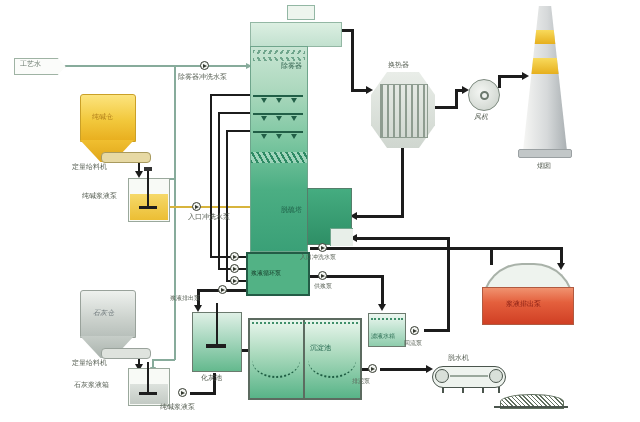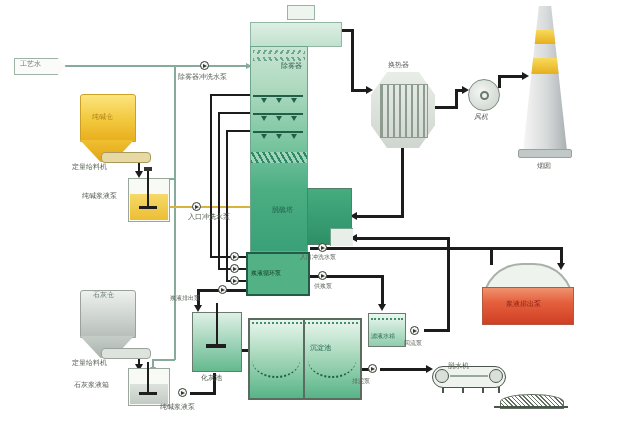--- a/index.html
+++ b/index.html
@@ -123,21 +123,21 @@
   <div class="lbl" style="left:178px;top:74px;">除雾器冲洗水泵</div>
 
   <div class="abs" style="left:287px;top:5px;width:26px;height:13px;background:#eef5ee;border:1px solid #93b7a4;"></div>
   <div class="abs" style="left:250px;top:22px;width:92px;height:25px;background:linear-gradient(180deg,#dcefe2,#c2e1cf);border:1px solid #93b7a4;box-sizing:border-box;"></div>
   <div class="abs" style="left:250px;top:46px;width:58px;height:206px;border:1px solid #6fa58c;box-sizing:border-box;
               background:linear-gradient(180deg,#c8e5d3 0%,#aed9bf 20%,#7ec7a2 45%,#4bae83 70%,#3aa077 100%);"></div>
   <div class="abs" style="left:253px;top:50px;width:52px;height:4px;background:repeating-linear-gradient(120deg,#6fa58c 0 2px,transparent 2px 5px);"></div>
   <div class="abs" style="left:253px;top:57px;width:52px;height:4px;background:repeating-linear-gradient(60deg,#6fa58c 0 2px,transparent 2px 5px);"></div>
   <div class="lbl" style="left:281px;top:63px;color:#2f5f4c;">除雾器</div>
   <div class="abs" style="left:251px;top:152px;width:56px;height:11px;background:repeating-linear-gradient(60deg,#2e8a64 0 2px,rgba(255,255,255,.35) 2px 5px);"></div>
-  <div class="lbl" style="left:272px;top:207px;color:#1e5f47;">脱硫塔</div>
+  <div class="lbl" style="left:281px;top:207px;color:#1e5f47;">脱硫塔</div>
 
   <div class="abs" style="left:253px;top:95px;width:50px;height:2px;background:#215f47;"></div>
   <div class="noz" style="left:261px;top:98px;"></div>
   <div class="noz" style="left:276px;top:98px;"></div>
   <div class="noz" style="left:291px;top:98px;"></div>
   <div class="abs" style="left:253px;top:113px;width:50px;height:2px;background:#215f47;"></div>
   <div class="noz" style="left:261px;top:116px;"></div>
   <div class="noz" style="left:276px;top:116px;"></div>
   <div class="noz" style="left:291px;top:116px;"></div>
   <div class="abs" style="left:253px;top:131px;width:50px;height:2px;background:#215f47;"></div>
@@ -180,21 +180,21 @@
   <div class="abs" style="left:518px;top:149px;width:54px;height:9px;background:#c2c7c8;border:1px solid #9aa0a2;border-radius:2px;box-sizing:border-box;"></div>
   <div class="lbl" style="left:537px;top:163px;">烟囱</div>
 
   <div class="abs" style="left:482px;top:263px;width:92px;height:40px;border:2px solid #a9b2a9;border-bottom:none;border-radius:46px 46px 0 0;background:#eef3ee;box-sizing:border-box;"></div>
   <div class="abs" style="left:482px;top:287px;width:92px;height:38px;background:linear-gradient(180deg,#f0926f 0%,#e4603d 40%,#d03f24 100%);border:1px solid #b05a40;box-sizing:border-box;"></div>
   <div class="lbl" style="left:506px;top:301px;color:#8a2015;">浆液排出泵</div>
 
   <div class="abs" style="left:80px;top:290px;width:54px;height:46px;background:linear-gradient(180deg,#eef1ee,#ccd2cd 60%,#b7bfba);border:1px solid #99a29b;border-radius:3px 3px 0 0;"></div>
   <div class="abs" style="left:80px;top:336px;width:54px;height:22px;background:linear-gradient(180deg,#c6cdc8,#aab3ad);
               clip-path:polygon(0 0,100% 0,62% 100%,38% 100%);"></div>
-  <div class="lbl" style="left:93px;top:292px;color:#6f797c;">石灰仓</div>
+  <div class="lbl" style="left:93px;top:310px;color:#6f797c;font-style:italic;">石灰仓</div>
   <div class="abs" style="left:101px;top:348px;width:48px;height:9px;background:#dfe3de;border:1px solid #99a29b;border-radius:4px;"></div>
   <div class="lbl" style="left:72px;top:360px;">定量给料机</div>
   <div class="abs" style="left:128px;top:368px;width:42px;height:38px;background:#f8faf6;border:1.5px solid #9aa89c;box-sizing:border-box;"></div>
   <div class="abs" style="left:130px;top:384px;width:38px;height:20px;background:linear-gradient(180deg,#dde2dd,#c3cac4);"></div>
   <div class="abs" style="left:147px;top:362px;width:2px;height:32px;background:#1e1e1e;"></div>
   <div class="abs" style="left:139px;top:392px;width:18px;height:3px;background:#1e1e1e;"></div>
   <div class="lbl" style="left:74px;top:382px;">石灰浆液箱</div>
   <div class="pump" style="left:178px;top:388px;"></div>
   <div class="lbl" style="left:160px;top:404px;">纯碱浆液泵</div>
 
@@ -219,19 +219,19 @@
   <div class="lbl lbl6" style="left:352px;top:378px;">排泥泵</div>
 
   <div class="abs" style="left:432px;top:366px;width:74px;height:22px;background:#eef3ee;border:1.5px solid #4a554d;border-radius:11px;box-sizing:border-box;"></div>
   <div class="abs" style="left:435px;top:369px;width:14px;height:14px;border:1.5px solid #4a554d;border-radius:50%;box-sizing:border-box;background:#d9e0d9;"></div>
   <div class="abs" style="left:489px;top:369px;width:14px;height:14px;border:1.5px solid #4a554d;border-radius:50%;box-sizing:border-box;background:#d9e0d9;"></div>
   <div class="abs" style="left:450px;top:375px;width:38px;height:2px;background:#9aa89c;"></div>
   <div class="legs" style="left:442px;top:387px;"></div>
   <div class="legs" style="left:462px;top:387px;"></div>
   <div class="legs" style="left:482px;top:387px;"></div>
   <div class="legs" style="left:498px;top:387px;"></div>
-  <div class="lbl" style="left:448px;top:363px;">脱水机</div>
+  <div class="lbl" style="left:448px;top:355px;">脱水机</div>
 
   <div class="abs" style="left:500px;top:394px;width:62px;height:13px;border-radius:50% 50% 0 0;border:1px solid #61705f;
               background:repeating-linear-gradient(45deg,#61705f 0 1px,transparent 1px 3px);"></div>
   <div class="abs" style="left:494px;top:406px;width:74px;height:2px;background:#4a554d;"></div>
 
 </div>
 
 </body></html>

